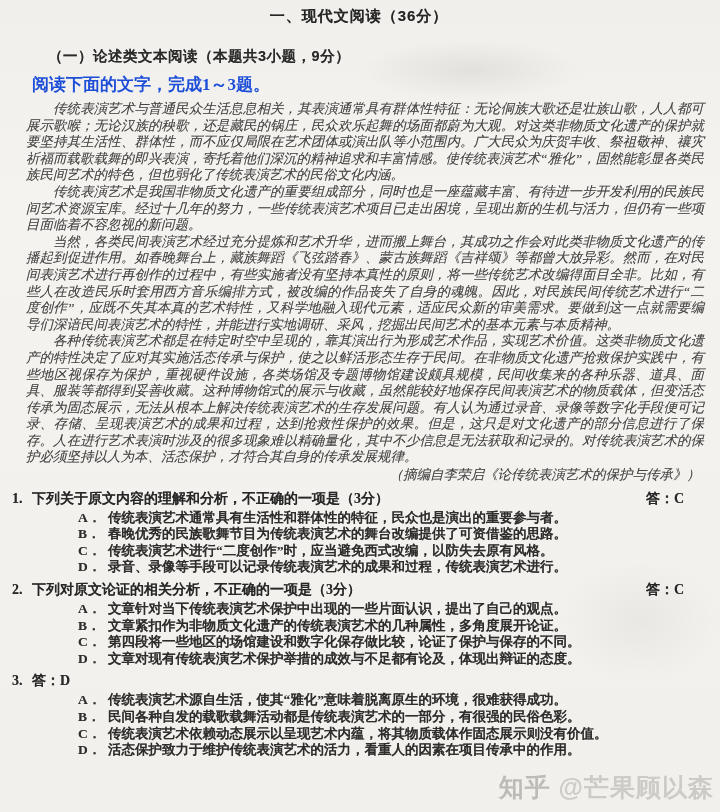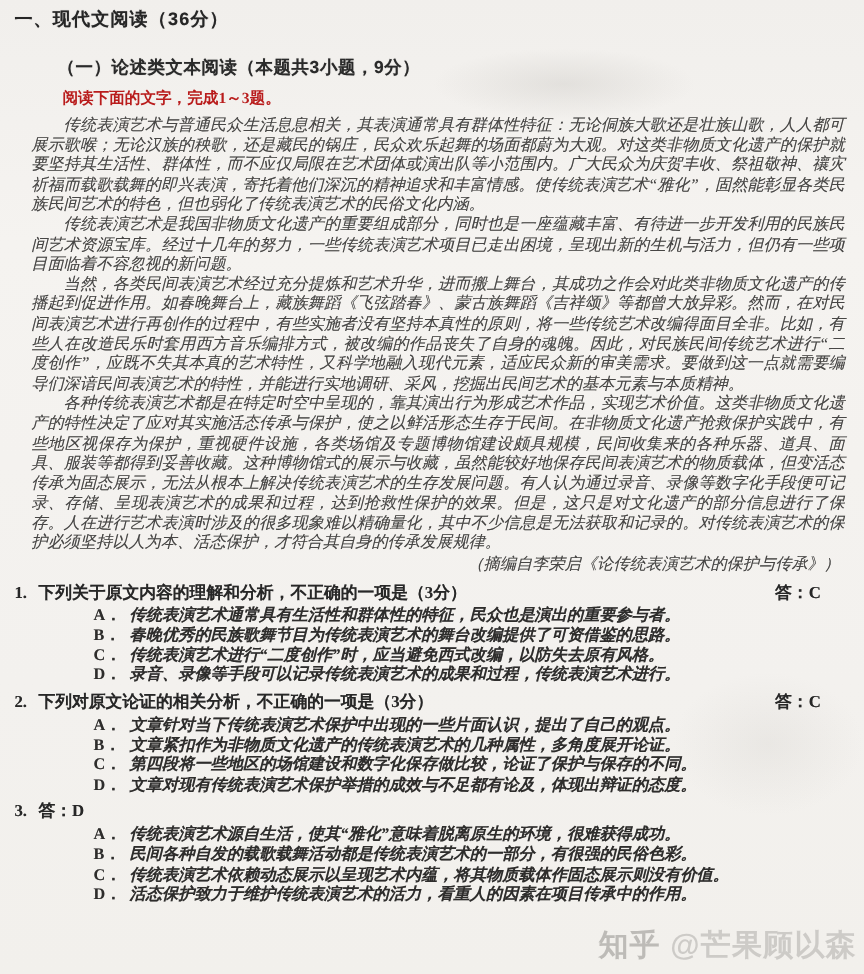--- a/index.html
+++ b/index.html
@@ -20,31 +20,32 @@
   .smudge-2 { top: 560px; left: 560px; width: 160px; height: 120px;
     background: radial-gradient(ellipse at center, rgba(200,197,192,0.22), rgba(200,197,192,0) 70%); }
 
   .page { position: relative; padding: 7px 14px 0 12px; }
 
   .section-title {
     font-family: "Liberation Sans", sans-serif;
     font-weight: bold; font-size: 15px; color: #262626;
     letter-spacing: 1px;
     text-shadow: 0 0 0.6px rgba(40,40,40,0.55);
+    text-align: center;
   }
   .subsection-title {
     font-family: "Liberation Sans", sans-serif;
     font-weight: bold; font-size: 14.5px; color: #2a2a2a;
     margin: 21px 0 0 36px;
     letter-spacing: 0.5px;
     text-shadow: 0 0 0.6px rgba(40,40,40,0.5);
   }
   .instruction {
-    font-size: 13px; color: #b91c1c;
-    margin: 7px 0 0 40px;
+    font-size: 17px; color: #1d4ed8;
+    margin: 7px 0 0 20px;
     font-weight: 600;
   }
 
   .passage {
     margin: 5px 2px 0 14px;
     font-size: 13.5px; line-height: 16.6px;
     color: #474645;
     text-align: justify;
     font-style: italic;
     text-shadow: 0 0 0.5px rgba(70,70,70,0.4);
@@ -70,21 +71,21 @@
   .q-stem { flex: 1 1 auto; }
   .q-answer { flex: 0 0 auto; margin-right: 22px; font-weight: 700; }
   .options { margin: 2px 0 0 66px; }
   .option-row {
     display: flex; align-items: baseline;
     font-size: 13.5px; line-height: 16.6px;
     font-weight: 600; color: #2e2d2c;
     text-shadow: 0 0 0.5px rgba(45,45,45,0.4);
   }
   .opt-label { width: 30px; flex: 0 0 auto; }
-  .opt-text { flex: 1 1 auto; font-style: italic; }
+  .opt-text { flex: 1 1 auto; }
 
   .watermark {
     position: absolute; right: 6px; bottom: 8px;
     font-family: "Liberation Sans", sans-serif;
     font-size: 25px; font-weight: bold;
     color: rgba(145,143,140,0.55);
     letter-spacing: 1px;
     white-space: nowrap;
     pointer-events: none;
   }

